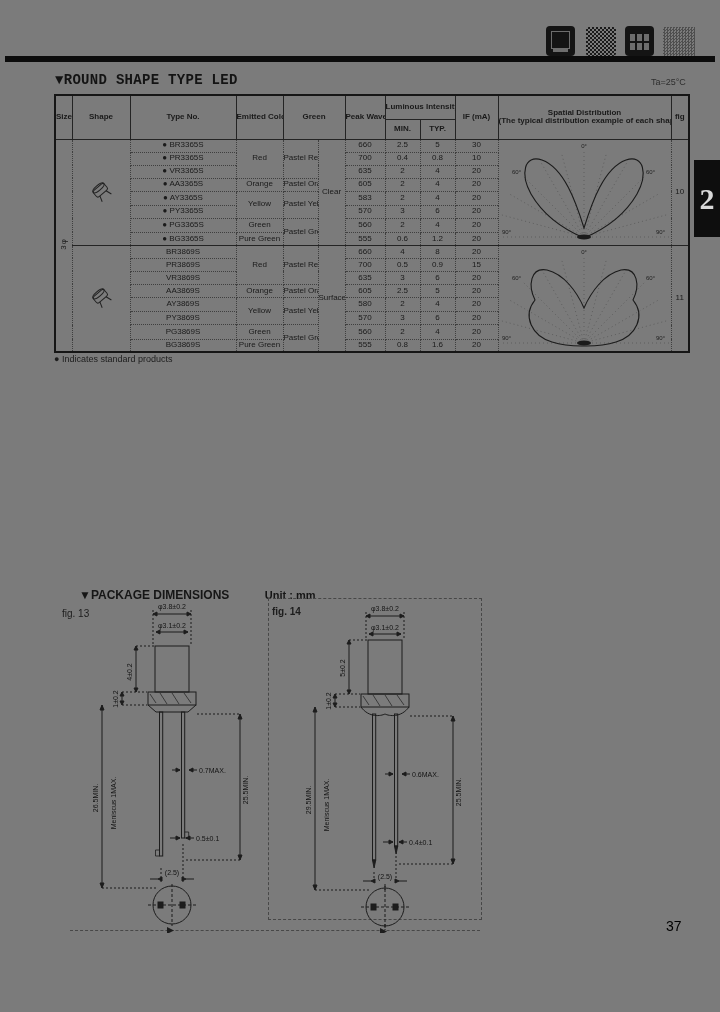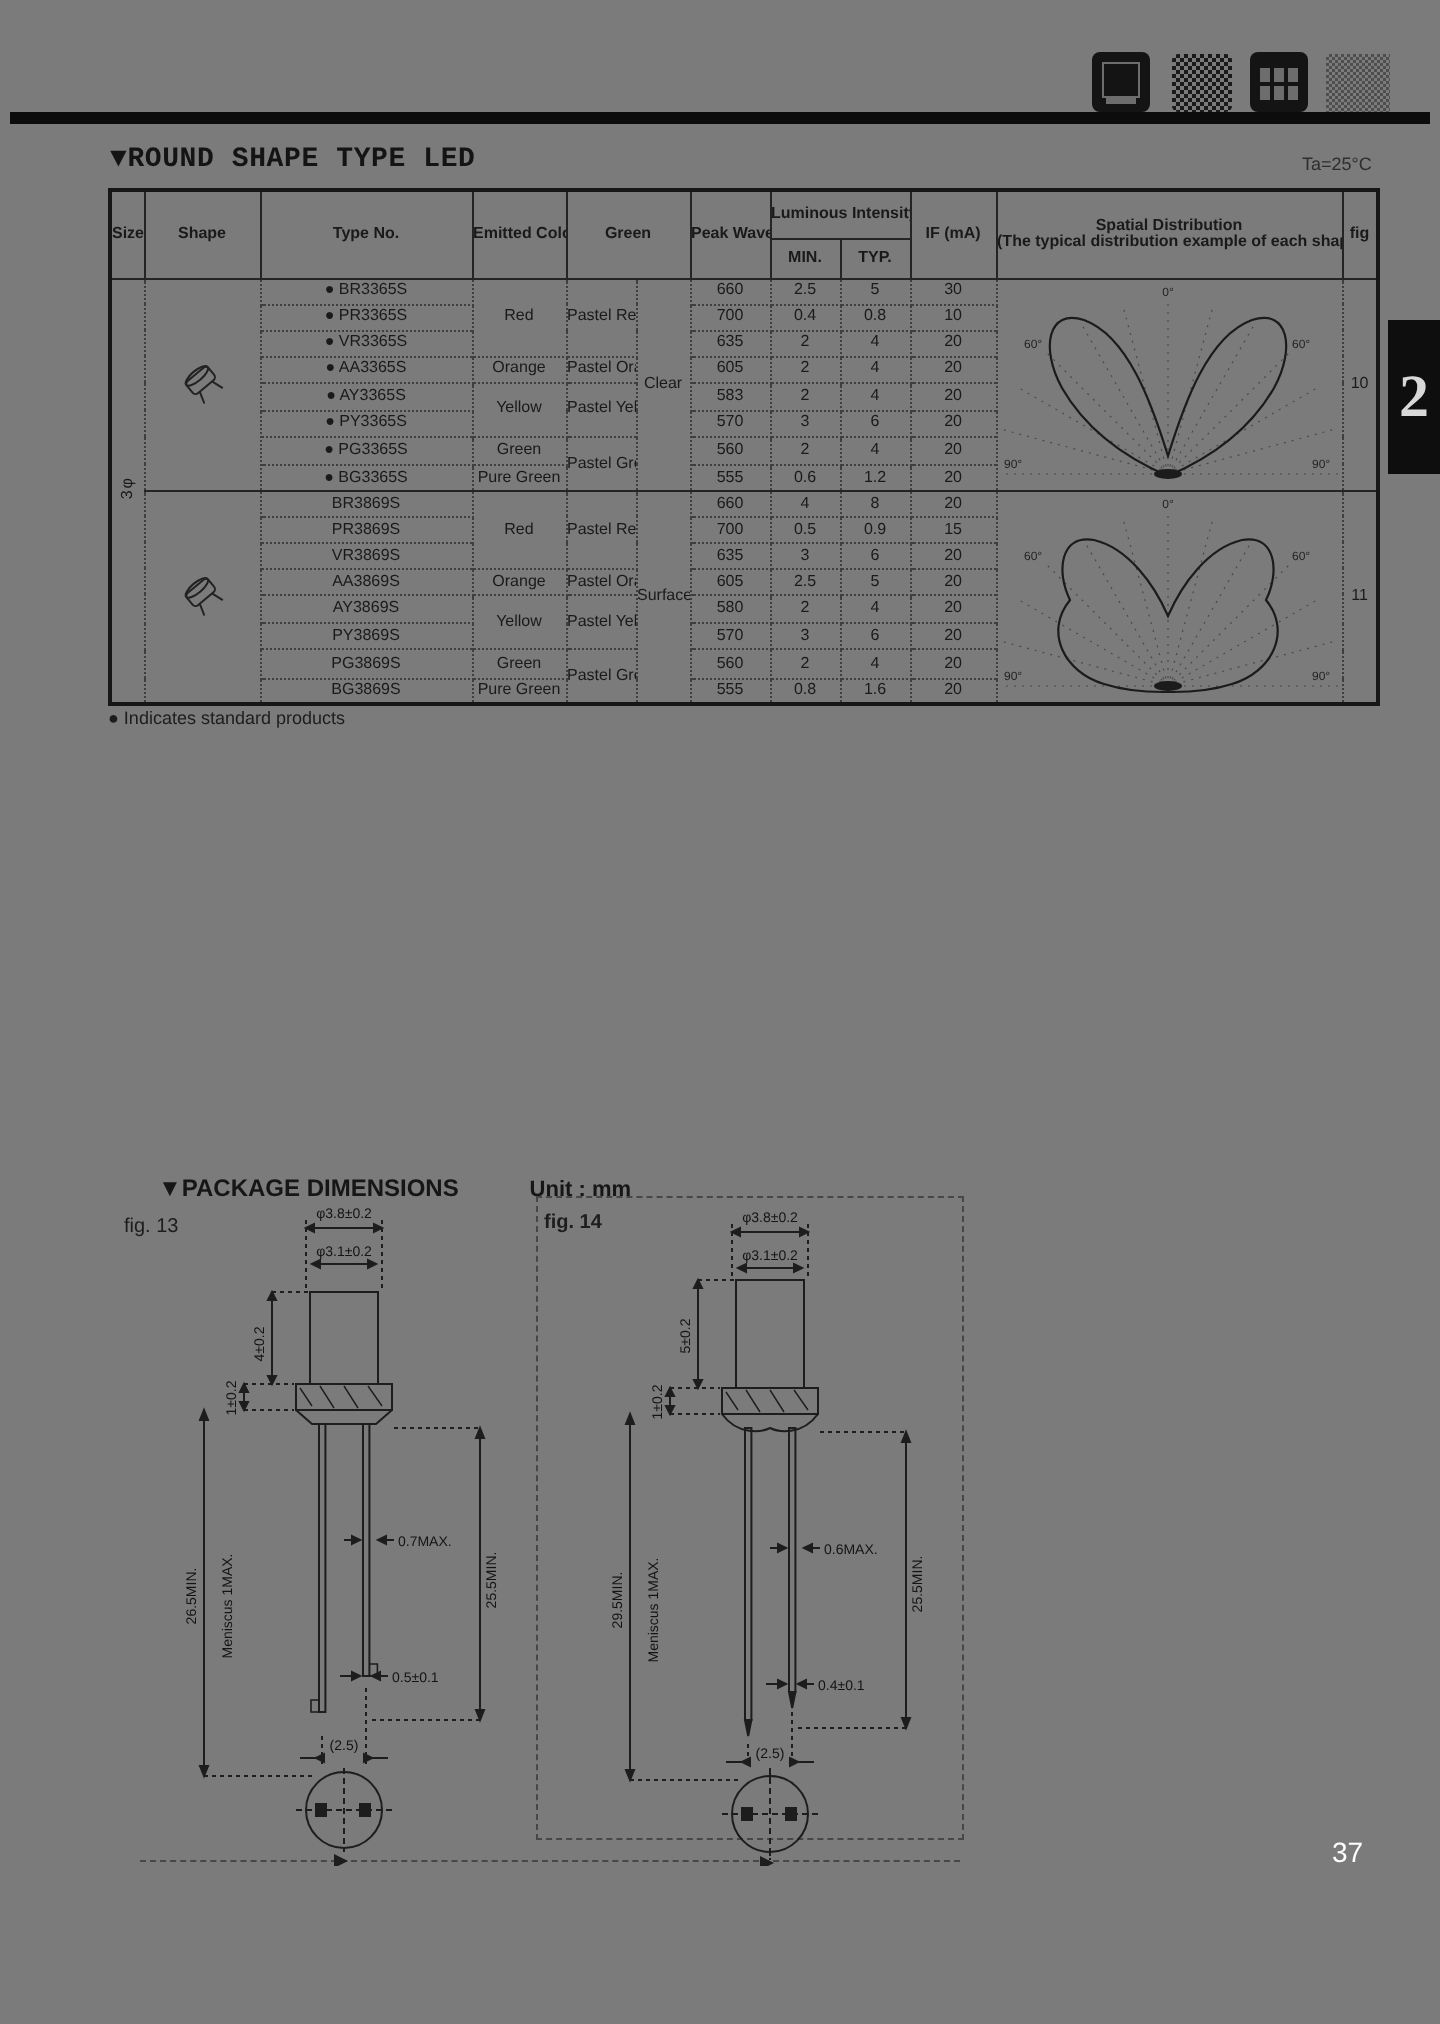--- a/index.html
+++ b/index.html
@@ -54,21 +54,21 @@
     font-family:"Liberation Serif","DejaVu Serif",serif;}
 
   .pkg-title{font-size:12px;font-weight:bold;margin-left:24px;}
   .pkg-unit{font-size:11px;font-weight:bold;margin-left:31px;}
   .fig-label{font-size:10px;color:#1d1d1d;}
   .dashed-box{border:1px dashed #474747;}
   .dashed-line{border-top:1px dashed #474747;height:0;}
 
   svg text{font-family:"Liberation Sans","DejaVu Sans",sans-serif;}
   .dim-text{font-size:7px;fill:#141414;}
-  .page-num{font-size:14px;color:#ffffff;}
+  .page-num{font-size:14px;color:#000000;}
 </style>
 </head>
 <body>
 
 <div class="hdr-icon abs" style="left:546px;">
   <span class="inner"></span>
   <span class="bar"></span>
 </div>
 <div class="abs icon-dither" style="left:586px;top:27px;width:30px;height:29px;"></div>
 <div class="hdr-icon abs" style="left:625px;">

